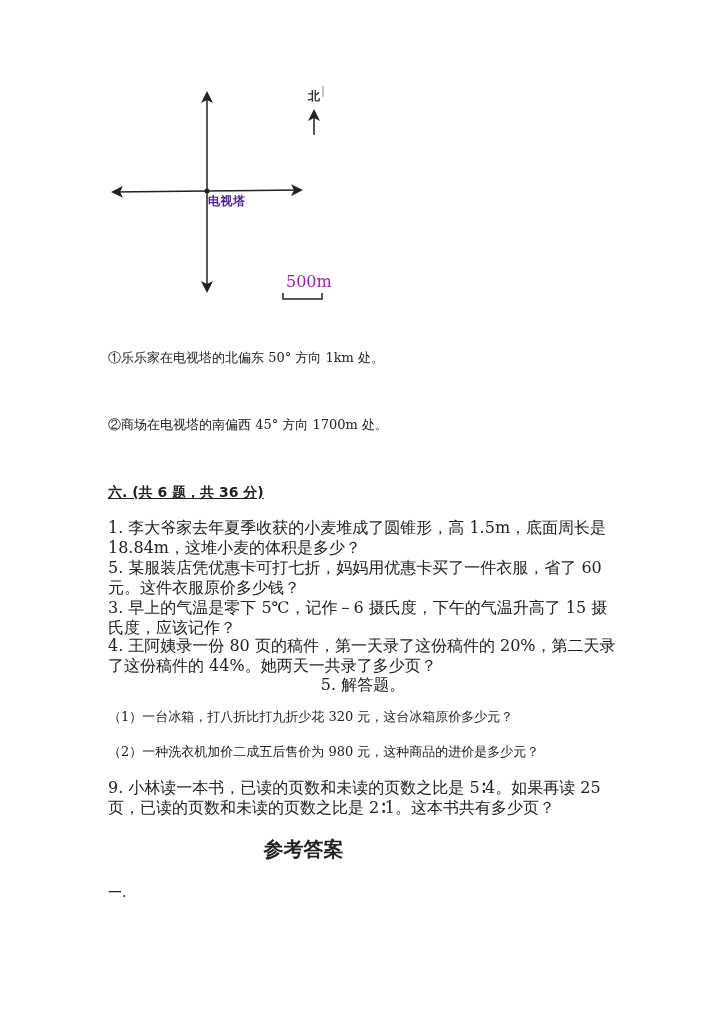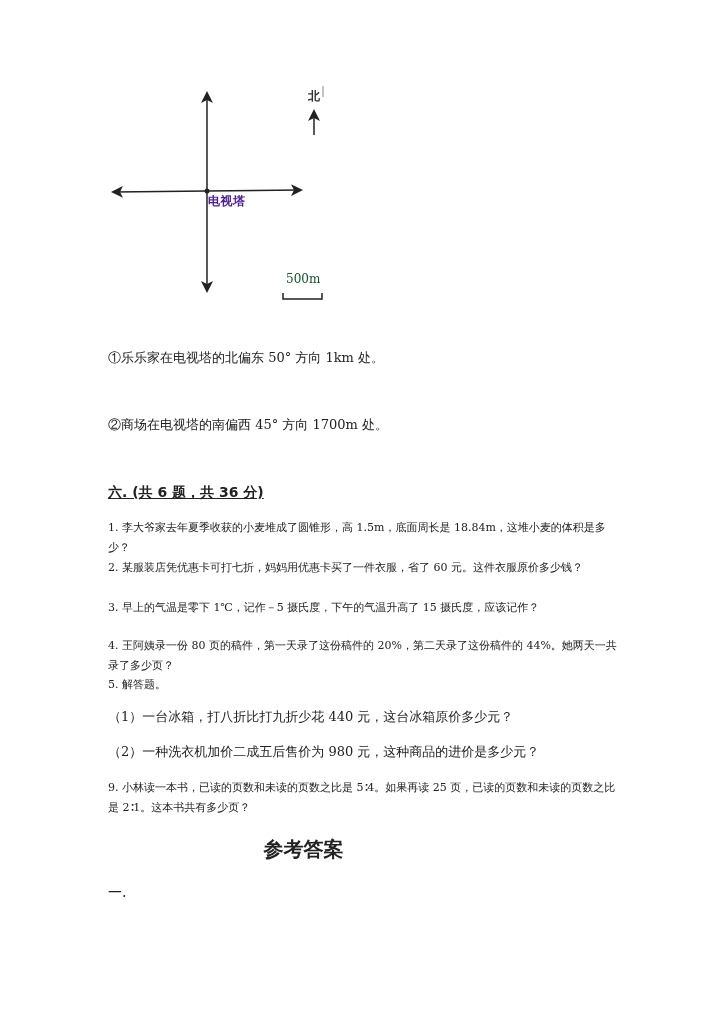--- a/index.html
+++ b/index.html
@@ -5,23 +5,23 @@
   html, body { margin: 0; padding: 0; background: #ffffff; }
   body {
     width: 720px; height: 1018px; position: relative; overflow: hidden;
     font-family: "DejaVu Serif", "Liberation Serif", serif;
     color: #222;
   }
   .abs { position: absolute; }
   .diagram { left: 100px; top: 80px; width: 250px; height: 230px; }
   .tower-label { left: 208px; top: 193px; font-size: 12px; font-weight: bold; color:#4c1d95; letter-spacing: 0.5px;}
   .north-label { left: 308px; top: 88px; font-size: 12px; font-weight: bold; color:#333; }
-  .scale-label { left: 286px; top: 272px; font-size: 12px; color:#14532d; }
+  .scale-label { left: 286px; top: 272px; font-size: 16px; color:#a21caf; }
   .line { font-size: 13px; line-height: 20px; white-space: nowrap; }
-  .q-text { left: 108px; width: 510px; font-size: 11px; line-height: 20px; white-space: normal; }
+  .q-text { left: 108px; width: 510px; font-size: 16px; line-height: 20px; white-space: normal; }
   .section-title { left: 108px; top: 484px; font-family: "DejaVu Sans", "Liberation Sans", sans-serif; font-size: 14px; font-weight: bold; text-decoration: underline; }
   .answer-title { left: 0; width: 607px; text-align: center; top: 836px; font-family: "DejaVu Sans", "Liberation Sans", sans-serif; font-size: 20px; font-weight: bold; }
   .answer-sub { left: 108px; top: 884px; font-size: 14px; }
 </style>
 </head>
 <body>
 
 <svg class="abs diagram" viewBox="100 80 250 230" width="250" height="230">
   <defs>
     <marker id="ah" markerWidth="8" markerHeight="8" refX="6" refY="4" orient="auto">
@@ -44,24 +44,24 @@
 <div class="abs tower-label">电视塔</div>
 <div class="abs north-label">北</div>
 <div class="abs scale-label">500m</div>
 
 <div class="abs line" style="left:108px; top:348px;">①乐乐家在电视塔的北偏东 50° 方向 1km 处。</div>
 <div class="abs line" style="left:108px; top:415px;">②商场在电视塔的南偏西 45° 方向 1700m 处。</div>
 
 <div class="abs section-title">六. (共 6 题，共 36 分)</div>
 
 <div class="abs q-text" style="top:518px;">1. 李大爷家去年夏季收获的小麦堆成了圆锥形，高 1.5m，底面周长是 18.84m，这堆小麦的体积是多少？</div>
-<div class="abs q-text" style="top:558px;">2. 某服装店凭优惠卡可打七折，妈妈用优惠卡买了一件衣服，省了 60 元。这件衣服原价多少钱？</div>
-<div class="abs q-text" style="top:598px;">3. 早上的气温是零下 1℃，记作－5 摄氏度，下午的气温升高了 15 摄氏度，应该记作？</div>
+<div class="abs q-text" style="top:558px;">5. 某服装店凭优惠卡可打七折，妈妈用优惠卡买了一件衣服，省了 60 元。这件衣服原价多少钱？</div>
+<div class="abs q-text" style="top:598px;">3. 早上的气温是零下 5℃，记作－6 摄氏度，下午的气温升高了 15 摄氏度，应该记作？</div>
 <div class="abs q-text" style="top:636px;">4. 王阿姨录一份 80 页的稿件，第一天录了这份稿件的 20%，第二天录了这份稿件的 44%。她两天一共录了多少页？</div>
-<div class="abs q-text" style="top:675px;">5. 解答题。</div>
+<div class="abs q-text" style="top:675px;text-align:center;">5. 解答题。</div>
 
-<div class="abs line" style="left:108px; top:707px;">（1）一台冰箱，打八折比打九折少花 440 元，这台冰箱原价多少元？</div>
+<div class="abs line" style="left:108px; top:707px;">（1）一台冰箱，打八折比打九折少花 320 元，这台冰箱原价多少元？</div>
 <div class="abs line" style="left:108px; top:742px;">（2）一种洗衣机加价二成五后售价为 980 元，这种商品的进价是多少元？</div>
 
 <div class="abs q-text" style="top:778px;">9. 小林读一本书，已读的页数和未读的页数之比是 5∶4。如果再读 25 页，已读的页数和未读的页数之比是 2∶1。这本书共有多少页？</div>
 
 <div class="abs answer-title">参考答案</div>
 <div class="abs answer-sub">一.</div>
 
 </body></html>

